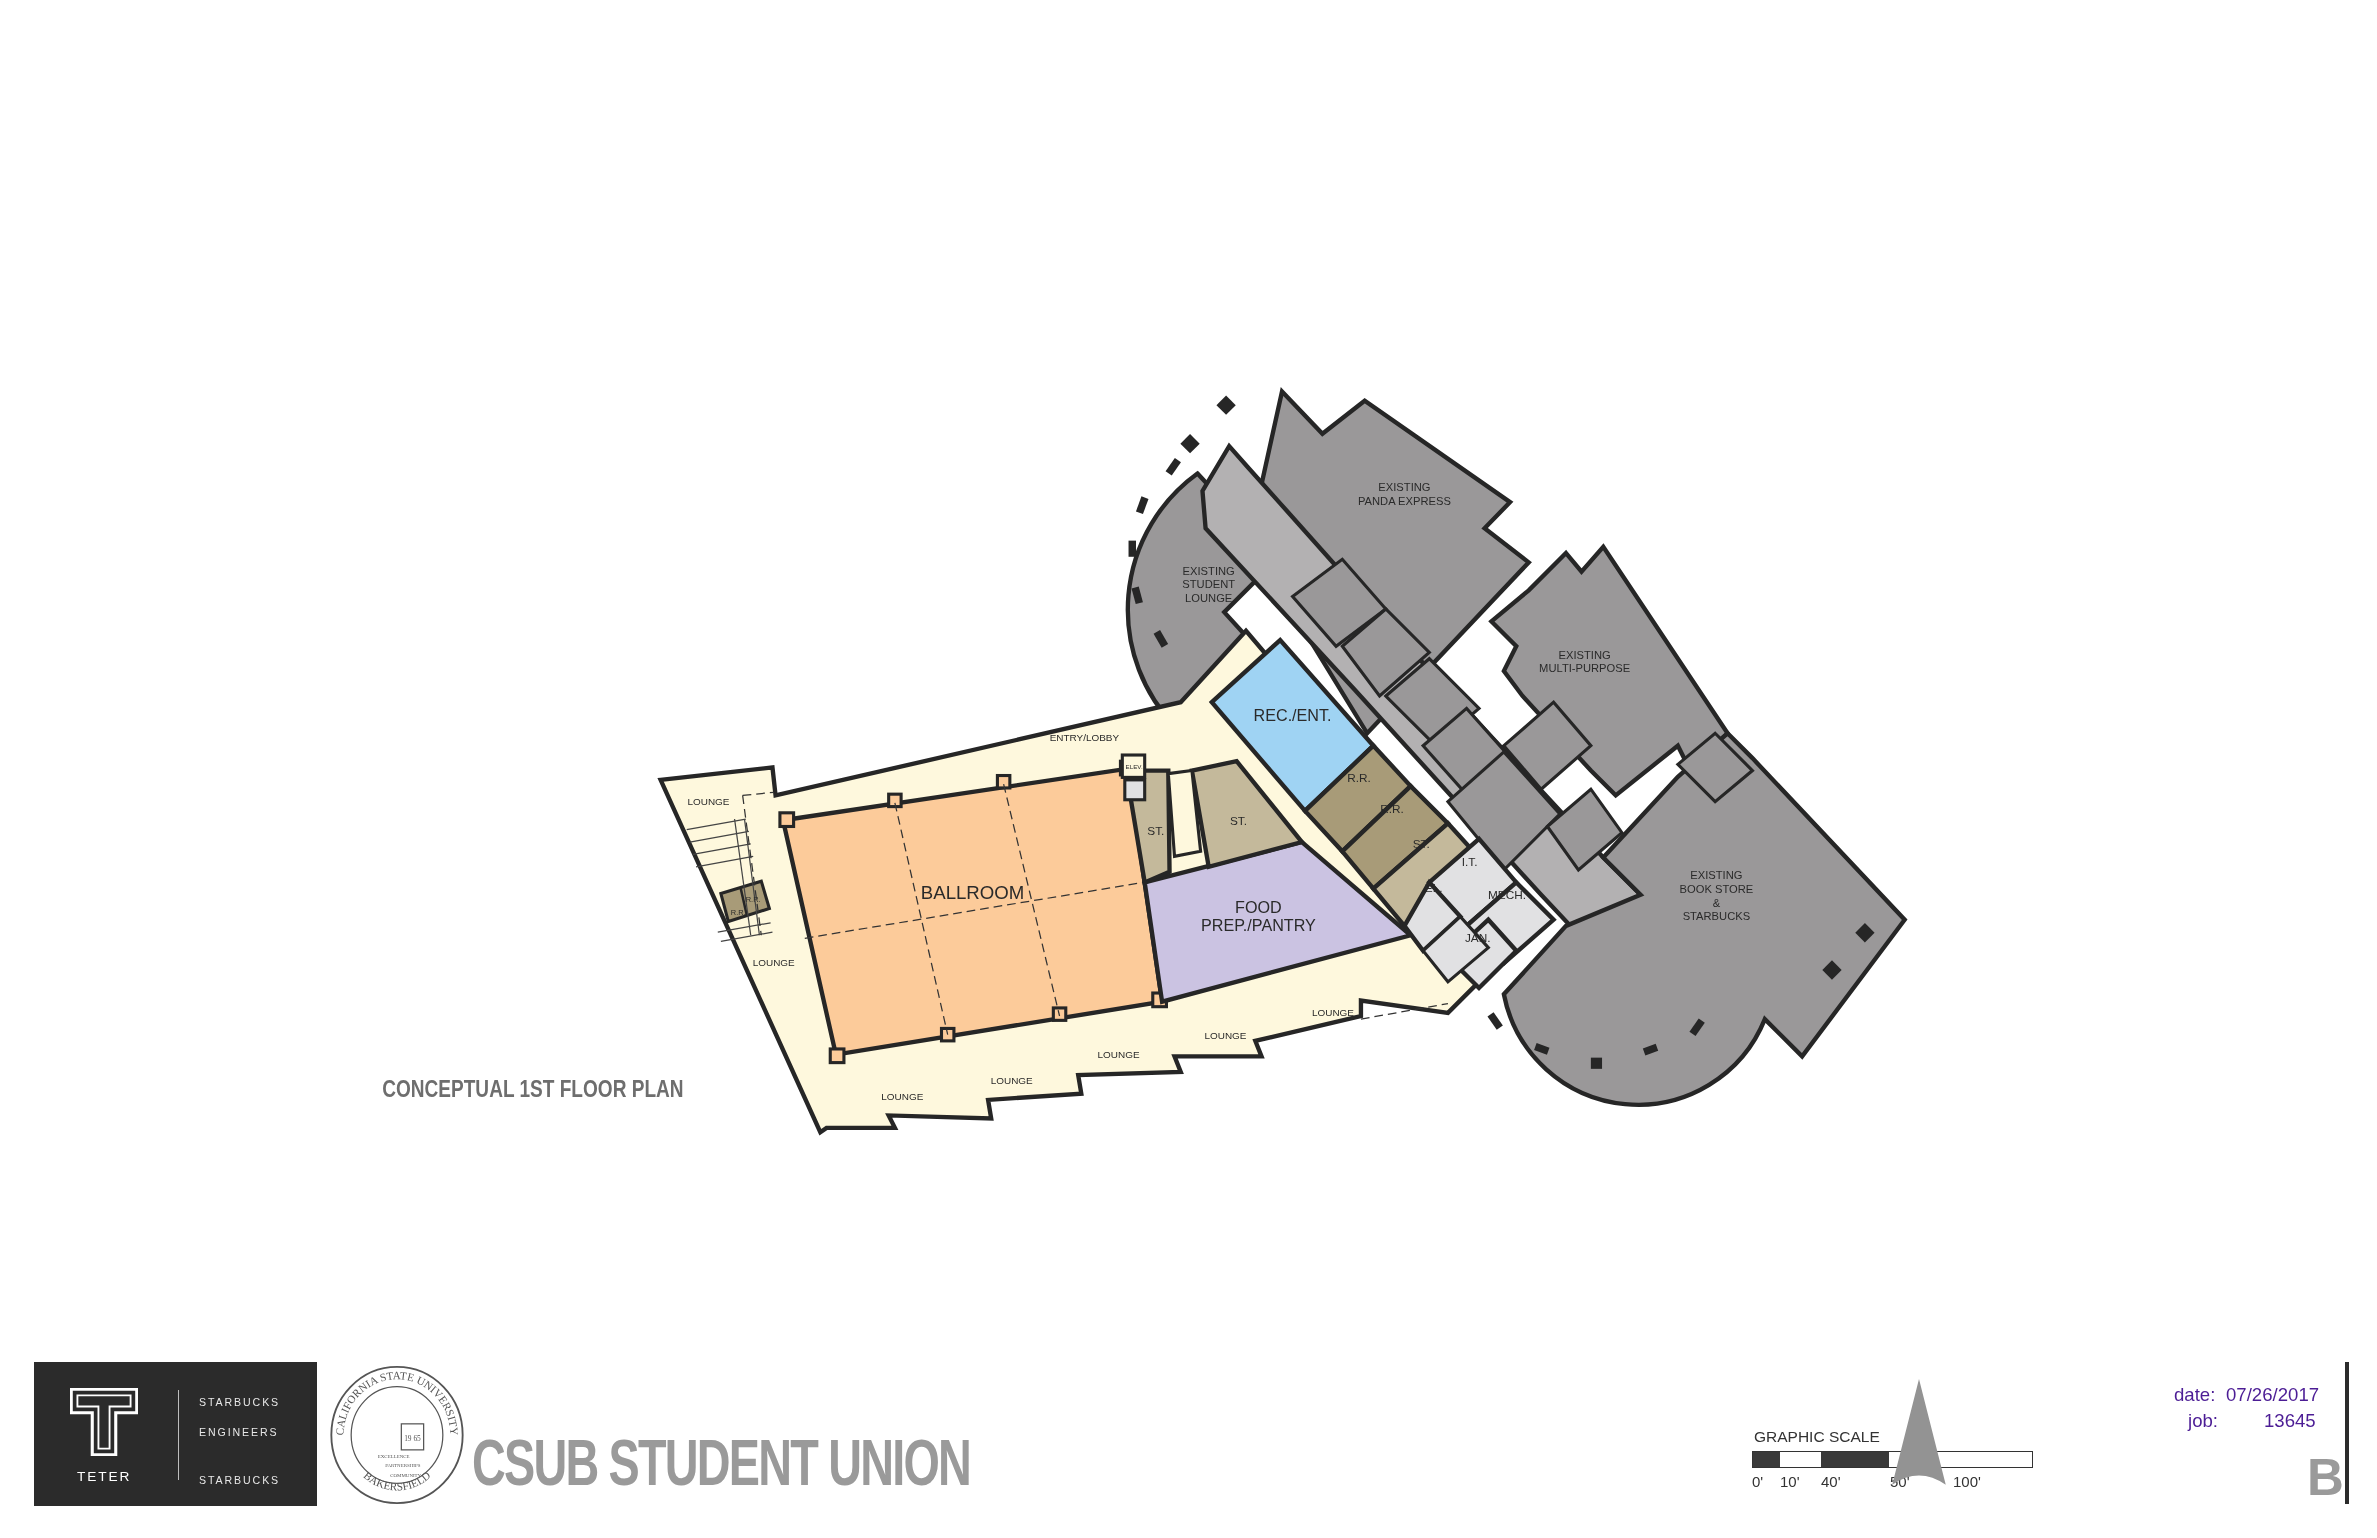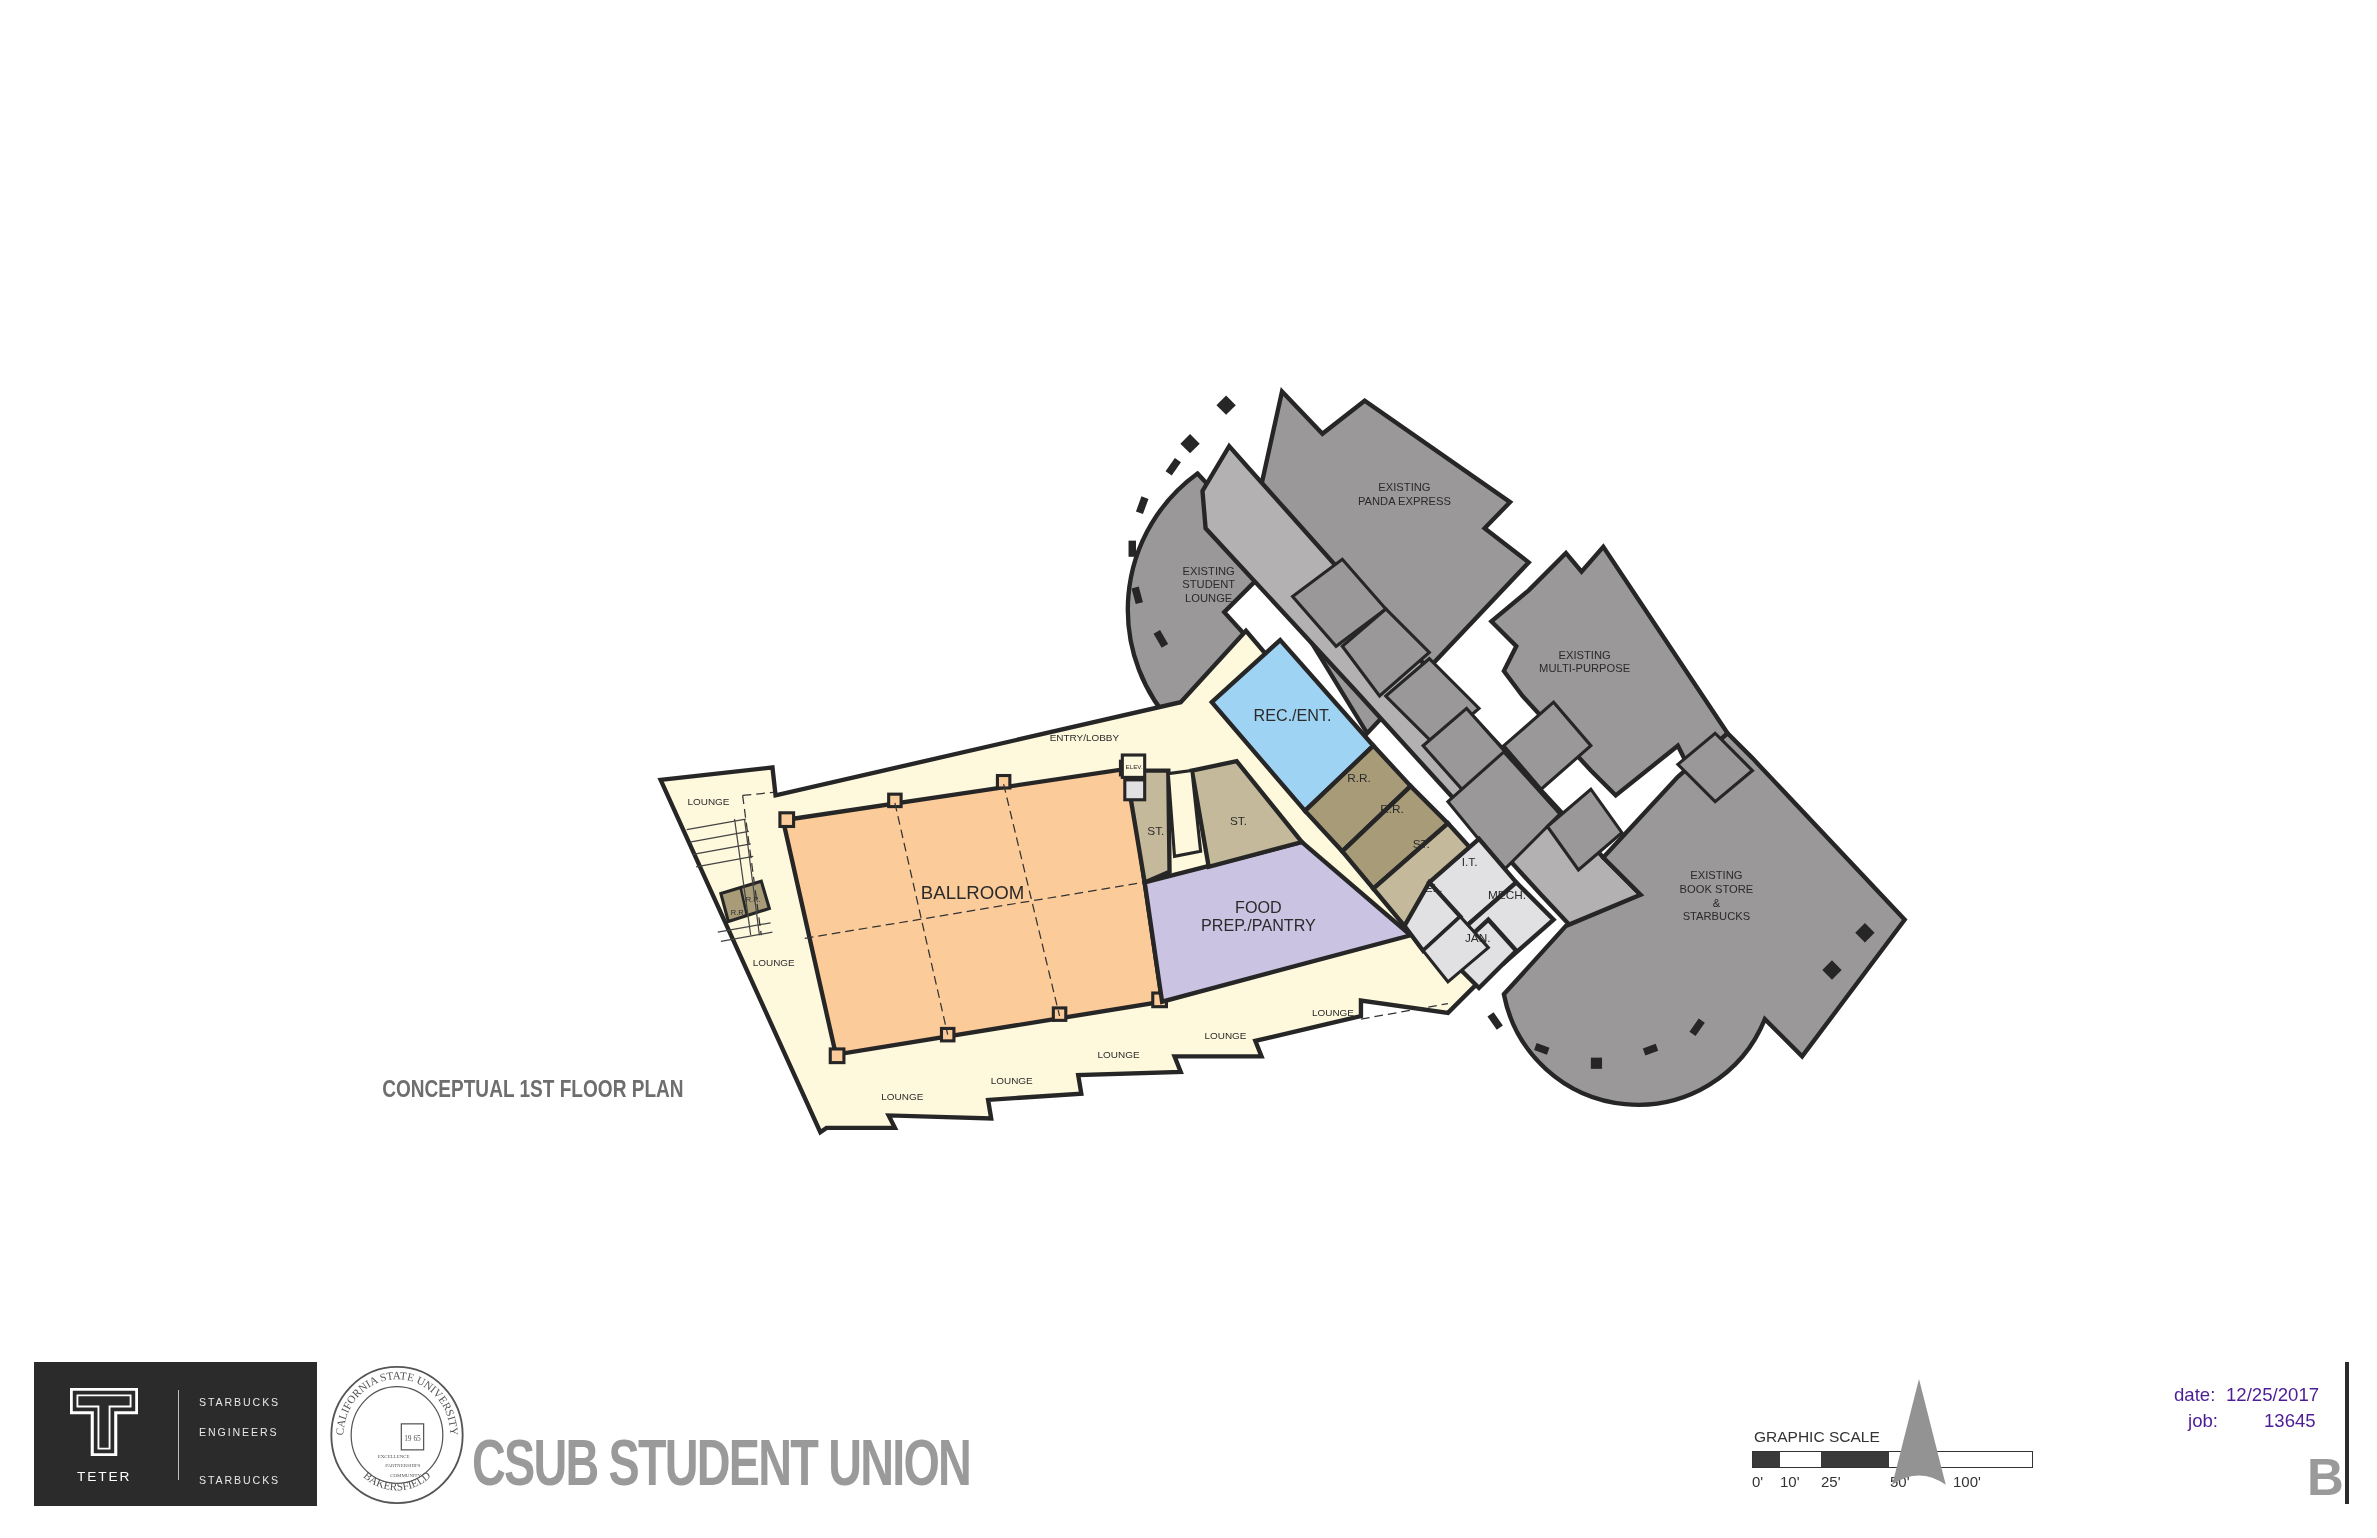--- a/index.html
+++ b/index.html
@@ -207,27 +207,27 @@
 
 <div class="scale-title">GRAPHIC SCALE</div>
 <div class="scale-bar">
   <div class="scale-seg" style="width:27px;background:#3a3a3a"></div>
   <div class="scale-seg" style="width:41px;background:#fff"></div>
   <div class="scale-seg" style="width:68px;background:#3a3a3a"></div>
   <div class="scale-seg" style="flex:1;background:#fff"></div>
 </div>
 <div class="scale-tick" style="left:1752px">0'</div>
 <div class="scale-tick" style="left:1780px">10'</div>
-<div class="scale-tick" style="left:1821px">25'</div>
+<div class="scale-tick" style="left:1821px">40'</div>
 <div class="scale-tick" style="left:1890px">50'</div>
 <div class="scale-tick" style="left:1953px">100'</div>
 
 <svg class="north" style="left:1891px" viewBox="0 0 90 175">
   <path d="M45,0 L88,170 Q45,140 2,170 Z" fill="#939393"></path>
 </svg>
 
 <div class="meta" style="left:2174px;top:1384px">date:</div>
-<div class="meta" style="left:2226px;top:1384px">12/25/2017</div>
+<div class="meta" style="left:2226px;top:1384px">07/26/2017</div>
 <div class="meta" style="left:2188px;top:1410px">job:</div>
 <div class="meta" style="left:2264px;top:1410px">13645</div>
 <div class="sheet">B</div>
 <div class="sheet-bar"></div>
 
 
 </body></html>

